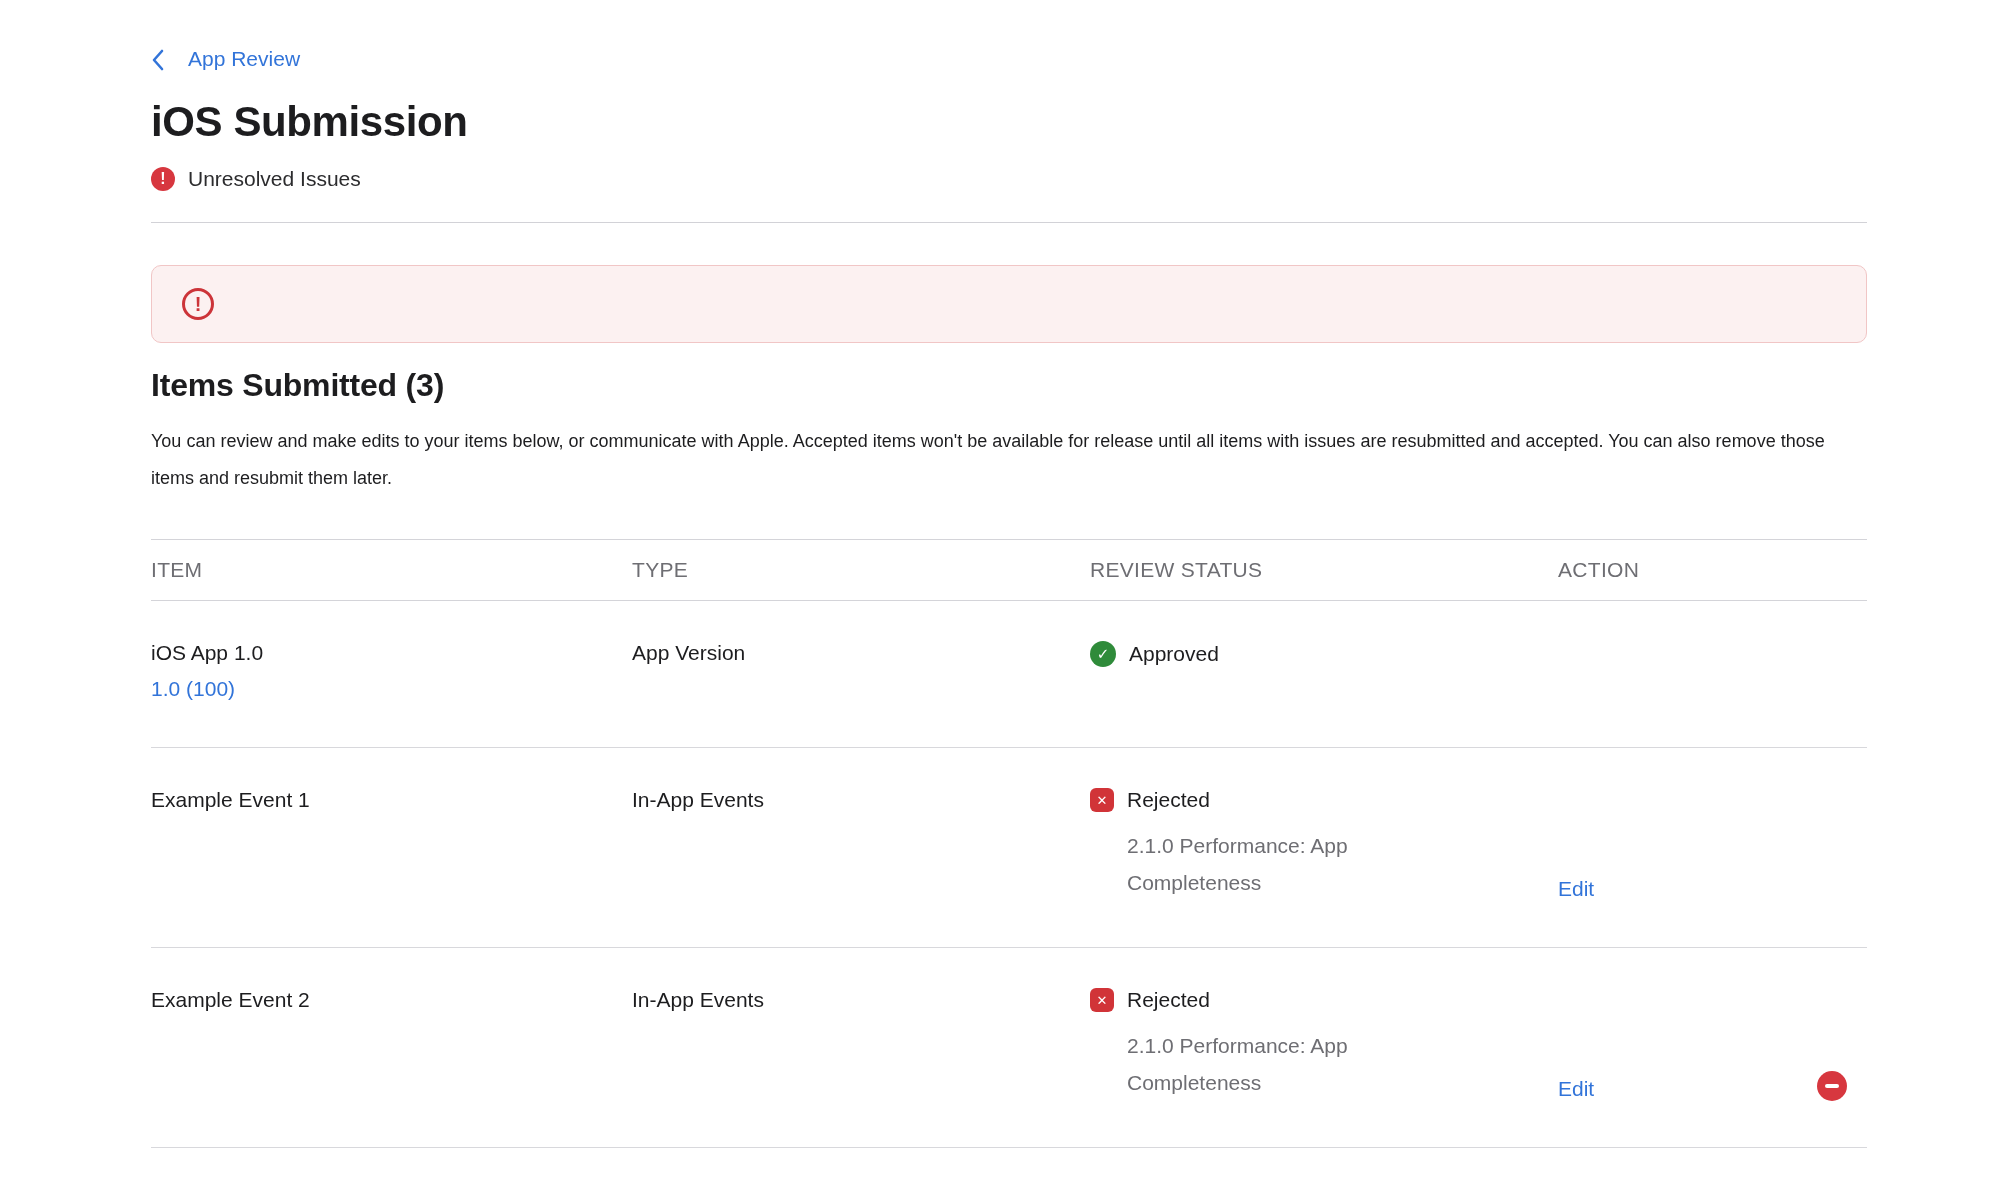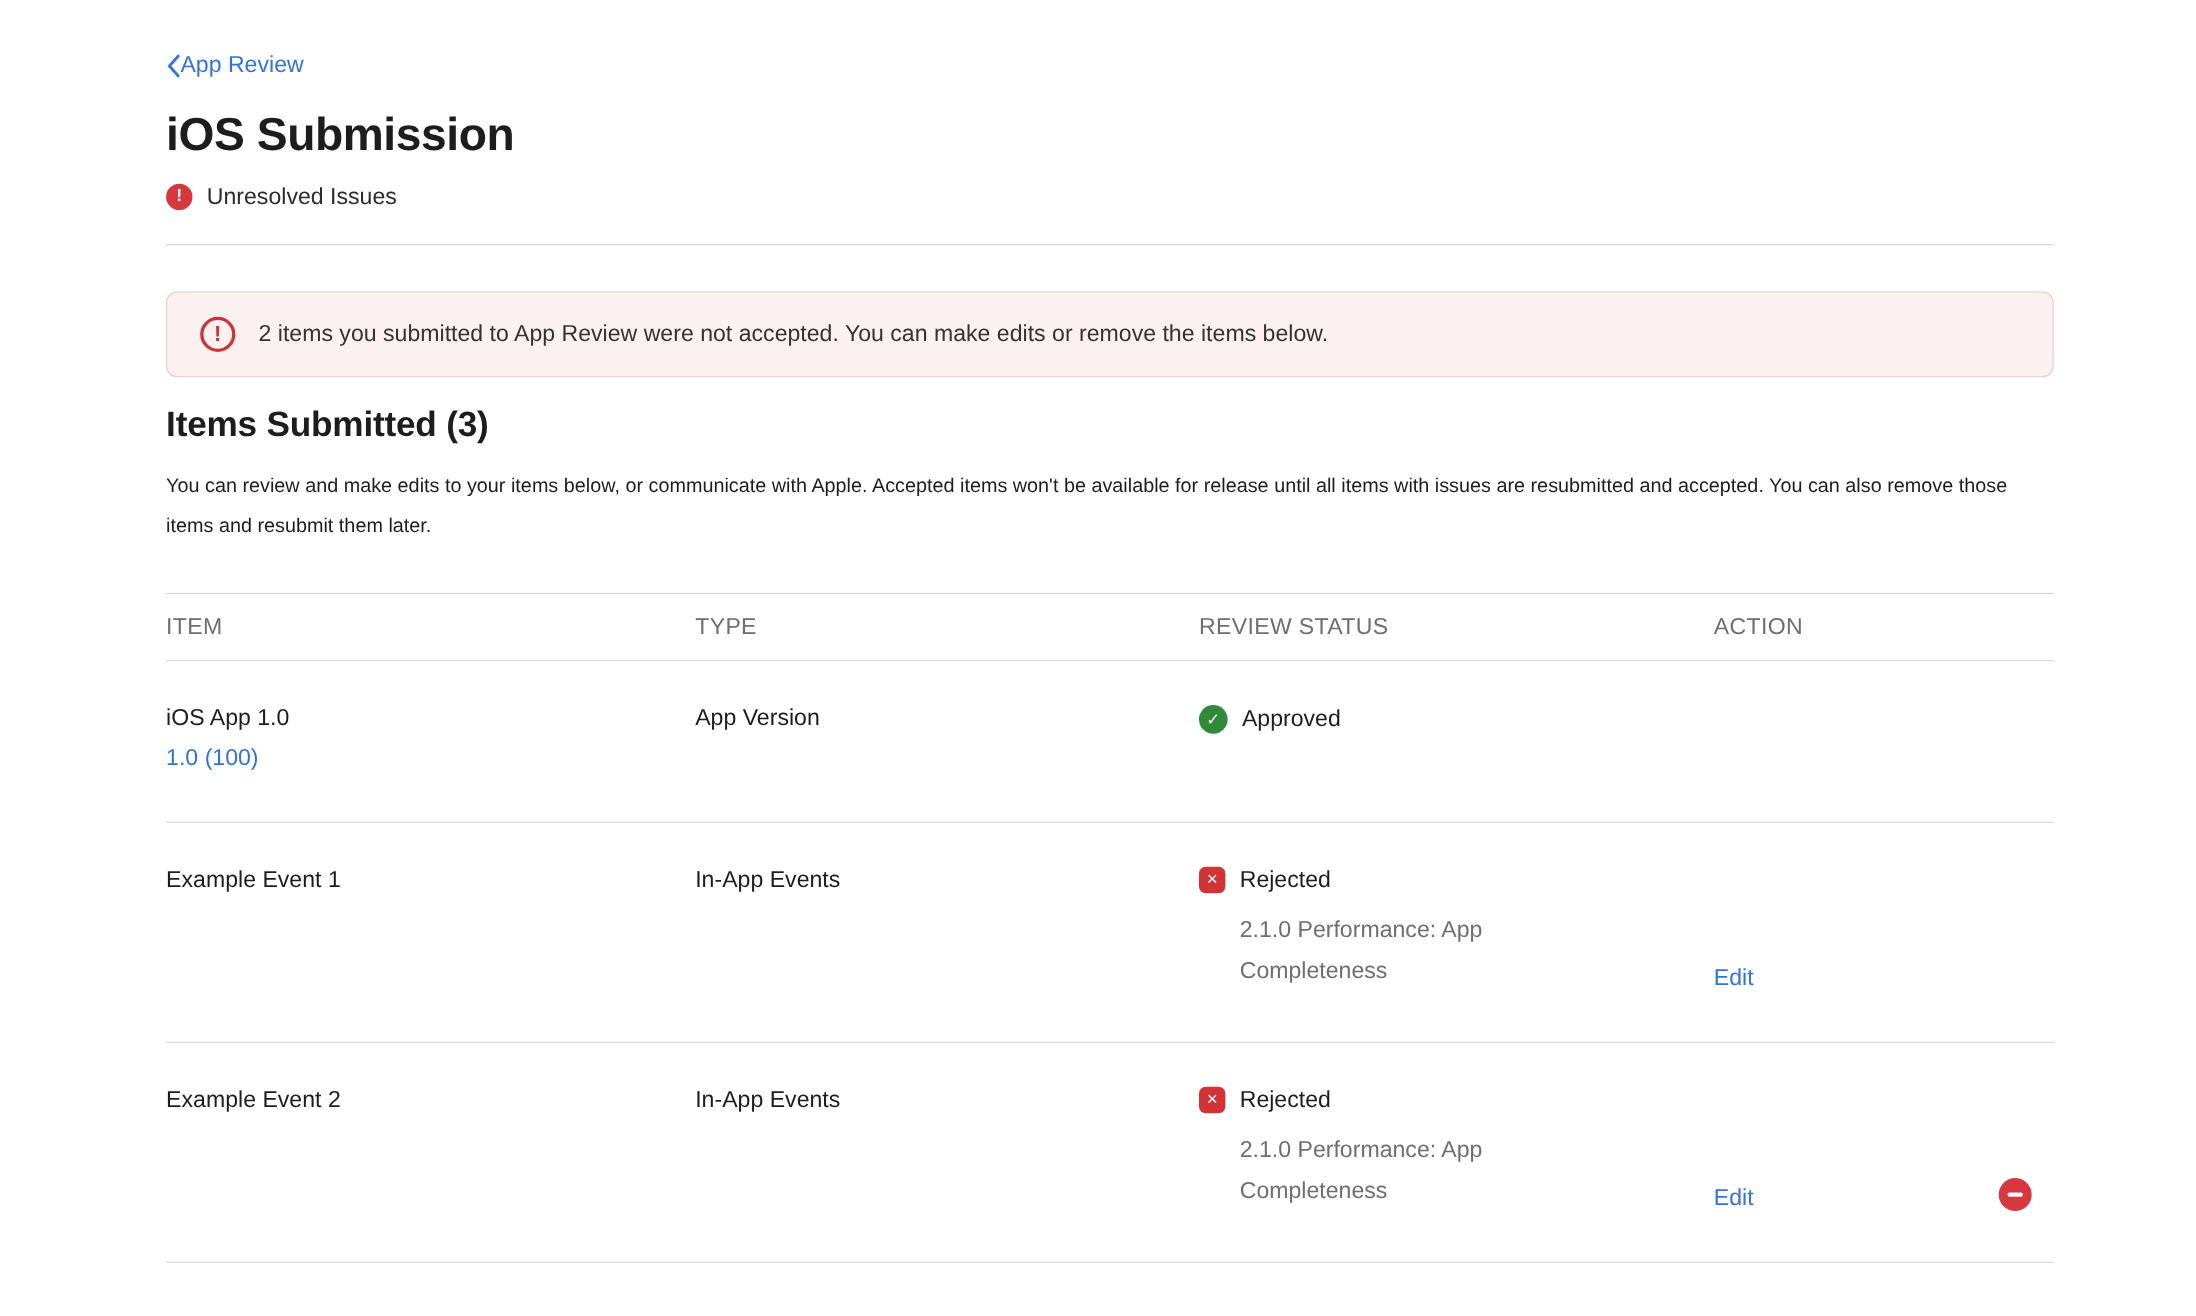--- a/index.html
+++ b/index.html
@@ -12,21 +12,21 @@
     overflow: hidden;
   }
   .content {
     padding: 47px 129px 0 151px;
   }
 
   
   .breadcrumb {
     display: flex;
     align-items: center;
-    gap: 0;
+    gap: 24px;
     color: #3274d9;
     font-size: 21px;
     cursor: pointer;
     width: fit-content;
   }
   .breadcrumb svg { display: block; margin-top: 2px; }
 
   
   .page-title {
     margin-top: 27px;
@@ -201,21 +201,20 @@
 
   <div class="status-badge">
     <span class="badge-icon">!</span>
     <span>Unresolved Issues</span>
   </div>
 
   <hr class="divider">
 
   <div class="alert-banner">
     <span class="alert-icon">!</span>
-    <span>2 items you submitted to App Review were not accepted. You can make edits or remove the items below.</span>
   </div>
 
   <h2 class="section-heading">Items Submitted (3)</h2>
   <p class="section-desc">You can review and make edits to your items below, or communicate with Apple. Accepted items won't be available for release until all items with issues are resubmitted and accepted. You can also remove those items and resubmit them later.</p>
 
   <div class="items-table">
 
     <div class="thead">
       <div>ITEM</div>
       <div>TYPE</div>

